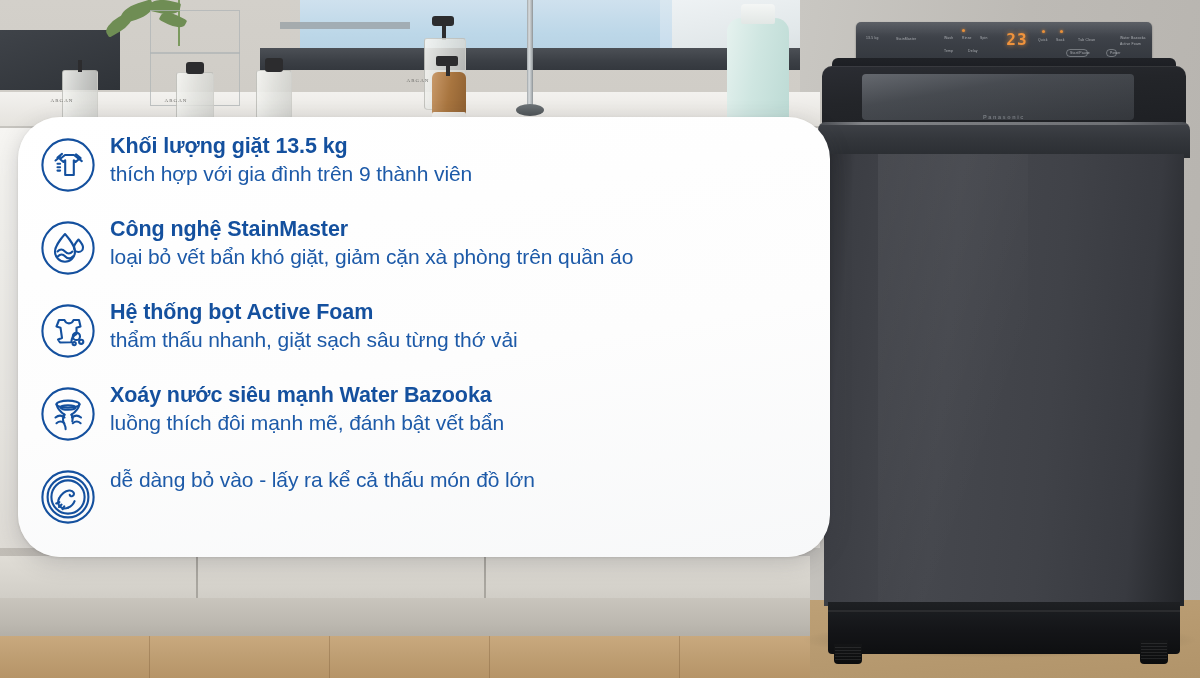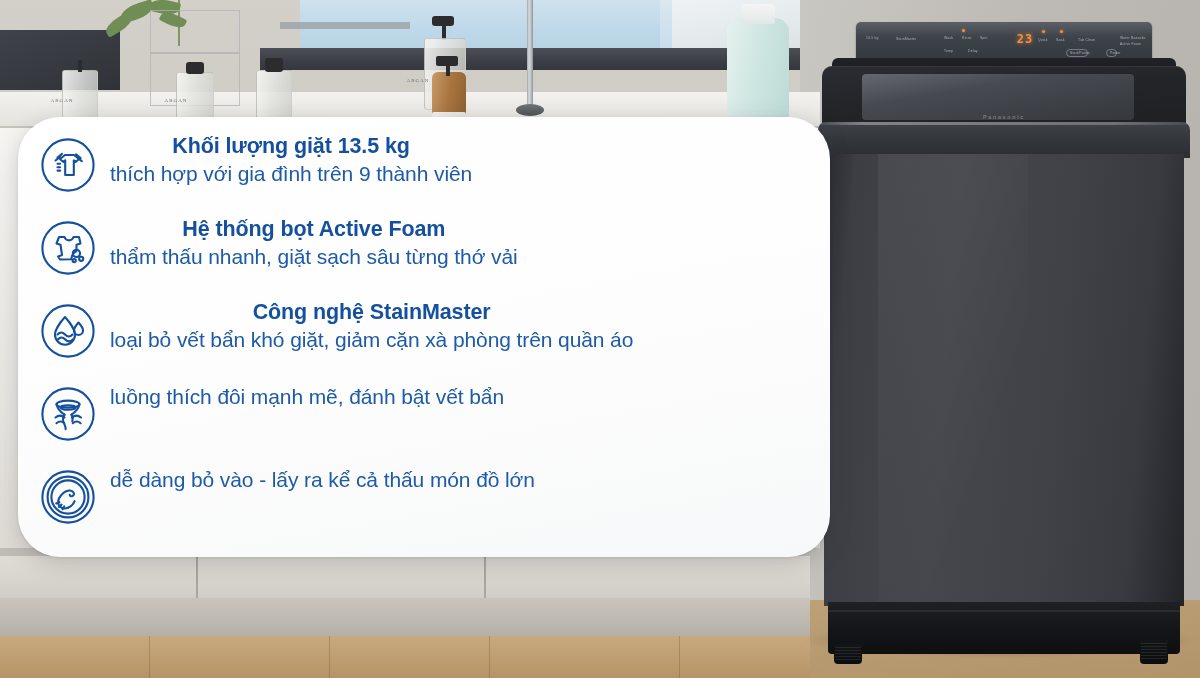--- a/index.html
+++ b/index.html
@@ -151,23 +151,23 @@
   }
   .panel-btn {
     position:absolute; width:13px; height:5px; border-radius:3px;
     border:.5px solid rgba(190,195,200,.45);
   }
   .led-dot {
     position:absolute; width:3.2px; height:3.2px; border-radius:50%;
     background:#e8903a; box-shadow:0 0 3px rgba(232,144,58,.9);
   }
   .led-display {
-    position:absolute; left:156px; top:10px; width:26px; height:14px;
+    position:absolute; left:148px; top:10px; width:26px; height:14px;
     display:flex; align-items:center; justify-content:center;
-    font-family:"DejaVu Sans Mono", monospace; font-size:12px; font-weight:bold;
+    font-family:"DejaVu Sans Mono", monospace; font-size:16px; font-weight:bold;
     color:#f0933c; letter-spacing:1px;
     text-shadow:0 0 5px rgba(240,147,60,.85);
   }
   .lid-back {
     position:absolute; left:14px; top:44px; width:344px; height:26px;
     border-radius:6px 6px 0 0;
     background:linear-gradient(180deg,#202227 0%,#17191d 100%);
   }
   .lid-top {
     position:absolute; left:4px; top:52px; width:364px; height:68px;
@@ -238,21 +238,21 @@
     display:flex; flex-direction:column;
   }
   .feature-row {
     display:flex; align-items:flex-start;
     padding:0 0 0 22px; height:83px;
   }
   .f-icon {
     width:56px; height:56px; flex:0 0 56px; margin-top:6px; margin-right:14px;
   }
   .f-icon svg { display:block; width:56px; height:56px; }
-  .f-text { padding-top:2px;text-align:center; }
+  .f-text { padding-top:2px; }
   .f-title {
     font-size:21.5px; font-weight:bold; color:#14509e;
     letter-spacing:-.1px; line-height:1.22; white-space:nowrap;
   }
   .f-desc {
     font-size:21px; color:#1d5aa8; line-height:1.30;
     letter-spacing:-.1px; white-space:nowrap; margin-top:1px;
   }
 </style>
 </head>
@@ -408,65 +408,66 @@
         <div class="f-text">
           <div class="f-title">Khối lượng giặt 13.5 kg</div>
           <div class="f-desc">thích hợp với gia đình trên 9 thành viên</div>
         </div>
       </div>
 
       <div class="feature-row">
         <div class="f-icon">
           <svg viewBox="0 0 56 56" fill="none" stroke="#14509e" stroke-width="2.1" stroke-linecap="round" stroke-linejoin="round">
             <circle cx="28" cy="28" r="25.6"></circle>
+            <path d="M25 14 C25 14 15 25 15 31.5 C15 37.2 19.5 41.8 25 41.8 C30.5 41.8 35 37.2 35 31.5 C35 25 25 14 25 14 Z"></path>
+            <path d="M38.5 19.5 C38.5 19.5 34 24.6 34 27.4 C34 29.9 36 32 38.5 32 C41 32 43 29.9 43 27.4 C43 24.6 38.5 19.5 38.5 19.5 Z"></path>
+            <path d="M17.5 31.5 c2.5-2.6 5-2.6 7.5 0 c2.5 2.6 5 2.6 7.5 0"></path>
+            <path d="M17.8 36.4 c2.5-2.6 5-2.6 7.5 0 c2.5 2.6 5 2.6 7.5 0"></path>
+          </svg>
+        </div>
+        <div class="f-text">
+          <div class="f-title">Công nghệ StainMaster</div>
+          <div class="f-desc">loại bỏ vết bẩn khó giặt, giảm cặn xà phòng trên quần áo</div>
+        </div>
+      </div>
+
+      <div class="feature-row">
+        <div class="f-icon">
+          <svg viewBox="0 0 56 56" fill="none" stroke="#14509e" stroke-width="2.1" stroke-linecap="round" stroke-linejoin="round">
+            <circle cx="28" cy="28" r="25.6"></circle>
             <path d="M19 17 h5.5 c.8 2.4 2.6 3.4 4.5 3.4 c1.9 0 3.7-1 4.5-3.4 H39 l1.5 6.5 -4 1.2 V31 c-3 1.5-5 4.5-5.2 8.2 L20 39.5 l-2-3 4-1.5 -1.5-10.3 -4-1.2 Z"></path>
             <circle cx="36.4" cy="33.4" r="3.6"></circle>
             <circle cx="41.2" cy="38.8" r="2.1"></circle>
             <circle cx="34.2" cy="40.6" r="1.6"></circle>
           </svg>
         </div>
         <div class="f-text">
           <div class="f-title">Hệ thống bọt Active Foam</div>
           <div class="f-desc">thẩm thấu nhanh, giặt sạch sâu từng thớ vải</div>
-        </div>
-      </div>
-
-      <div class="feature-row">
-        <div class="f-icon">
-          <svg viewBox="0 0 56 56" fill="none" stroke="#14509e" stroke-width="2.1" stroke-linecap="round" stroke-linejoin="round">
-            <circle cx="28" cy="28" r="25.6"></circle>
-            <path d="M25 14 C25 14 15 25 15 31.5 C15 37.2 19.5 41.8 25 41.8 C30.5 41.8 35 37.2 35 31.5 C35 25 25 14 25 14 Z"></path>
-            <path d="M38.5 19.5 C38.5 19.5 34 24.6 34 27.4 C34 29.9 36 32 38.5 32 C41 32 43 29.9 43 27.4 C43 24.6 38.5 19.5 38.5 19.5 Z"></path>
-            <path d="M17.5 31.5 c2.5-2.6 5-2.6 7.5 0 c2.5 2.6 5 2.6 7.5 0"></path>
-            <path d="M17.8 36.4 c2.5-2.6 5-2.6 7.5 0 c2.5 2.6 5 2.6 7.5 0"></path>
-          </svg>
-        </div>
-        <div class="f-text">
-          <div class="f-title">Công nghệ StainMaster</div>
-          <div class="f-desc">loại bỏ vết bẩn khó giặt, giảm cặn xà phòng trên quần áo</div>
         </div>
       </div>
 
       <div class="feature-row">
         <div class="f-icon">
           <svg viewBox="0 0 56 56" fill="none" stroke="#14509e" stroke-width="2.1" stroke-linecap="round" stroke-linejoin="round">
             <circle cx="28" cy="28" r="25.6"></circle>
             <ellipse cx="28" cy="18.2" rx="11.5" ry="3.6"></ellipse>
             <path d="M16.5 18.2 c1.2 5.2 5 8.4 8 10.4"></path>
             <path d="M39.5 18.2 c-1.2 5.2-5 8.4-8 10.4"></path>
             <ellipse cx="28" cy="21.6" rx="7.4" ry="2.2"></ellipse>
             <path d="M24.5 28.6 c-1.6 2.6-2 5-1 7.6 c.9 2.4 2.5 4.4 2.1 7"></path>
             <path d="M31.5 28.6 c1.4 2.4 1.6 4.6.8 6.8"></path>
             <path d="M15.5 31.5 c3-2.6 6-2.6 9 0"></path>
             <path d="M32 31.5 c3-2.6 6-2.6 9 0"></path>
             <path d="M16.5 37.2 c2.6-2.3 5.2-2.3 7.8 0"></path>
             <path d="M32.8 37.2 c2.6-2.3 5.2-2.3 7.8 0"></path>
           </svg>
         </div>
         <div class="f-text">
+          <div class="f-title">Xoáy nước siêu mạnh Water Bazooka</div>
           <div class="f-desc">luồng thích đôi mạnh mẽ, đánh bật vết bẩn</div>
         </div>
       </div>
 
       <div class="feature-row">
         <div class="f-icon">
           <svg viewBox="0 0 56 56" fill="none" stroke="#14509e" stroke-width="2.1" stroke-linecap="round" stroke-linejoin="round">
             <circle cx="28" cy="28" r="25.6"></circle>
             <circle cx="28" cy="28" r="20.4"></circle>
             <circle cx="28" cy="28" r="16.6"></circle>

